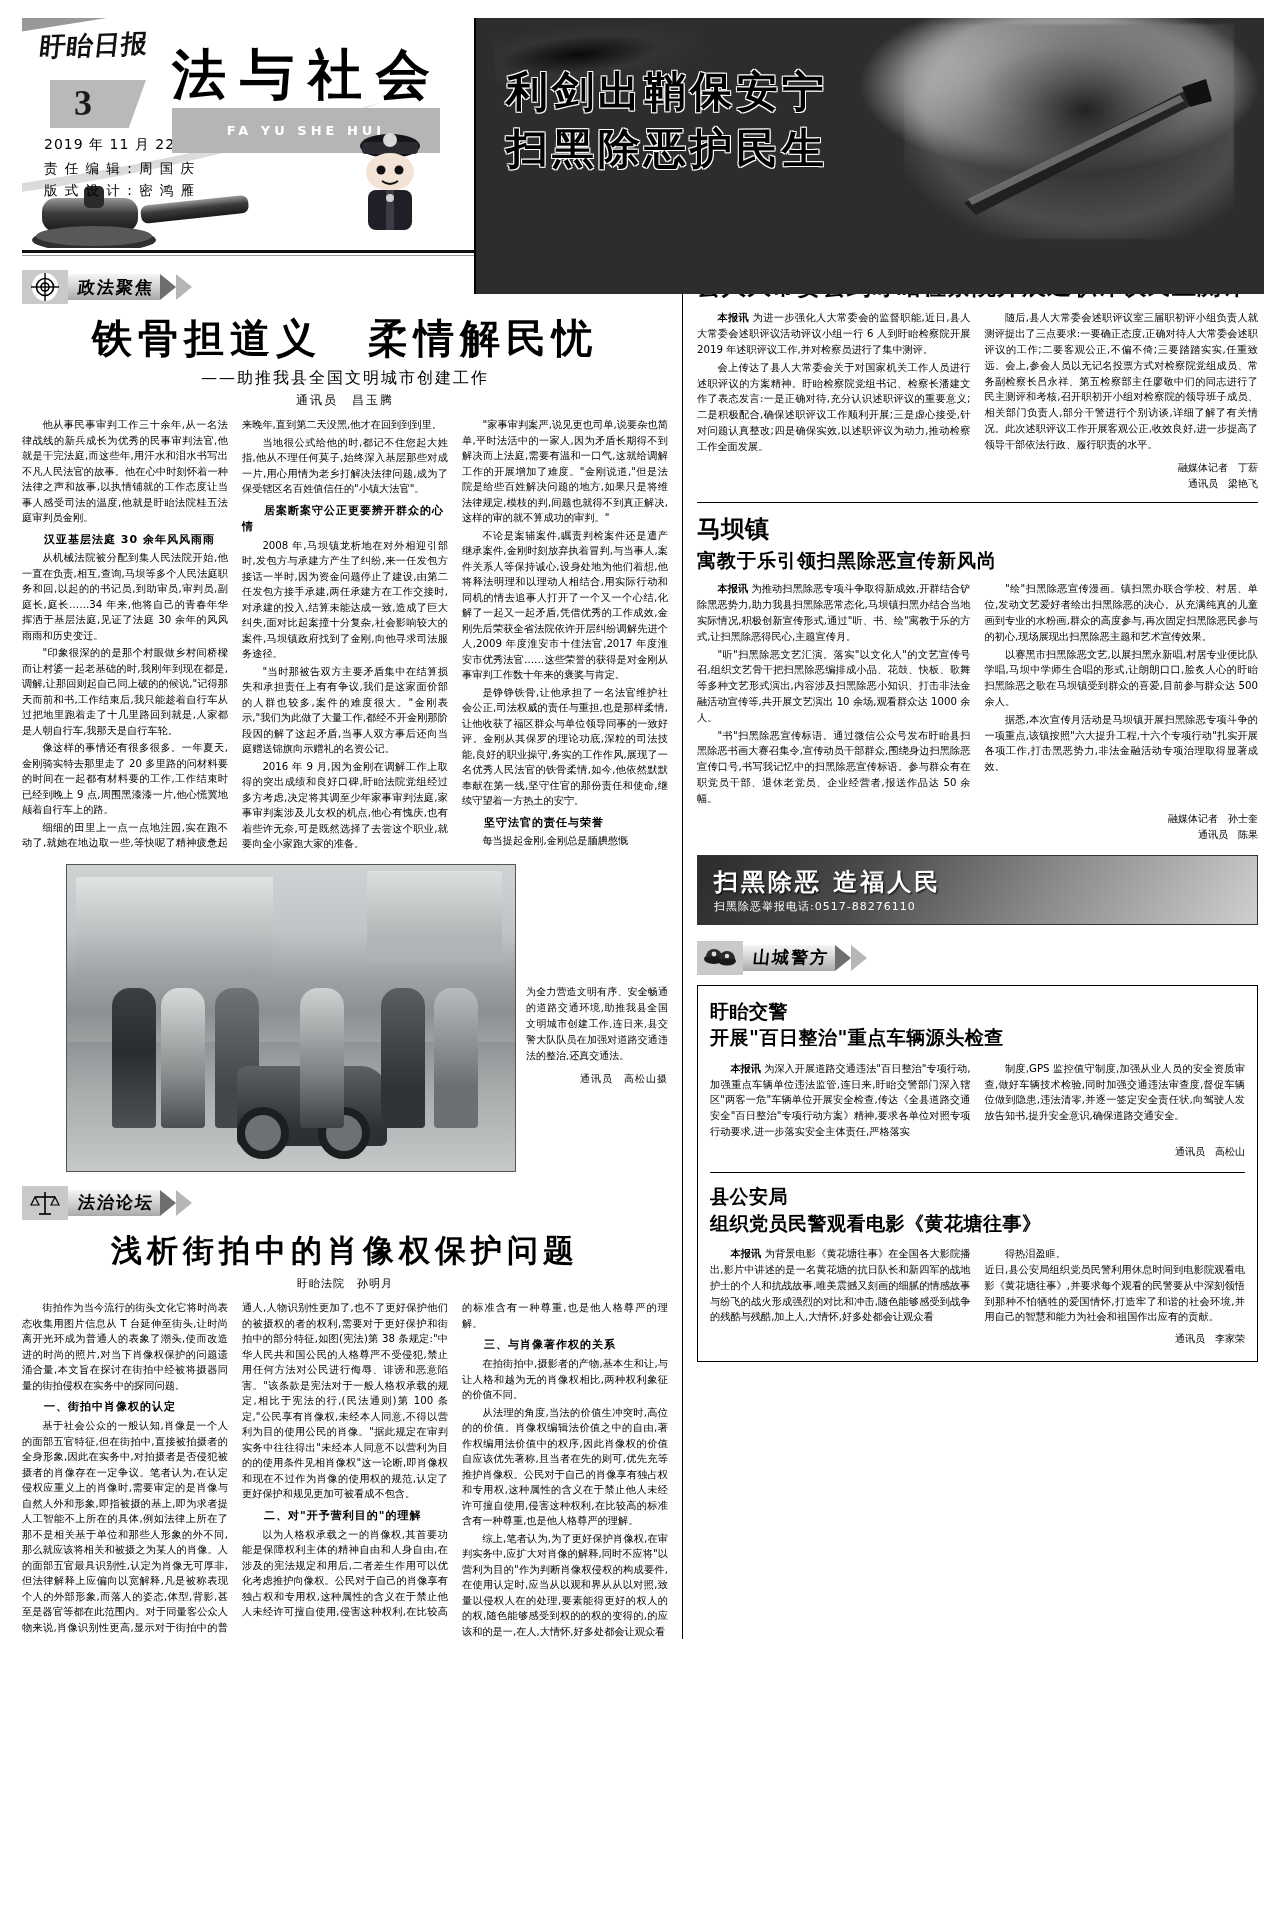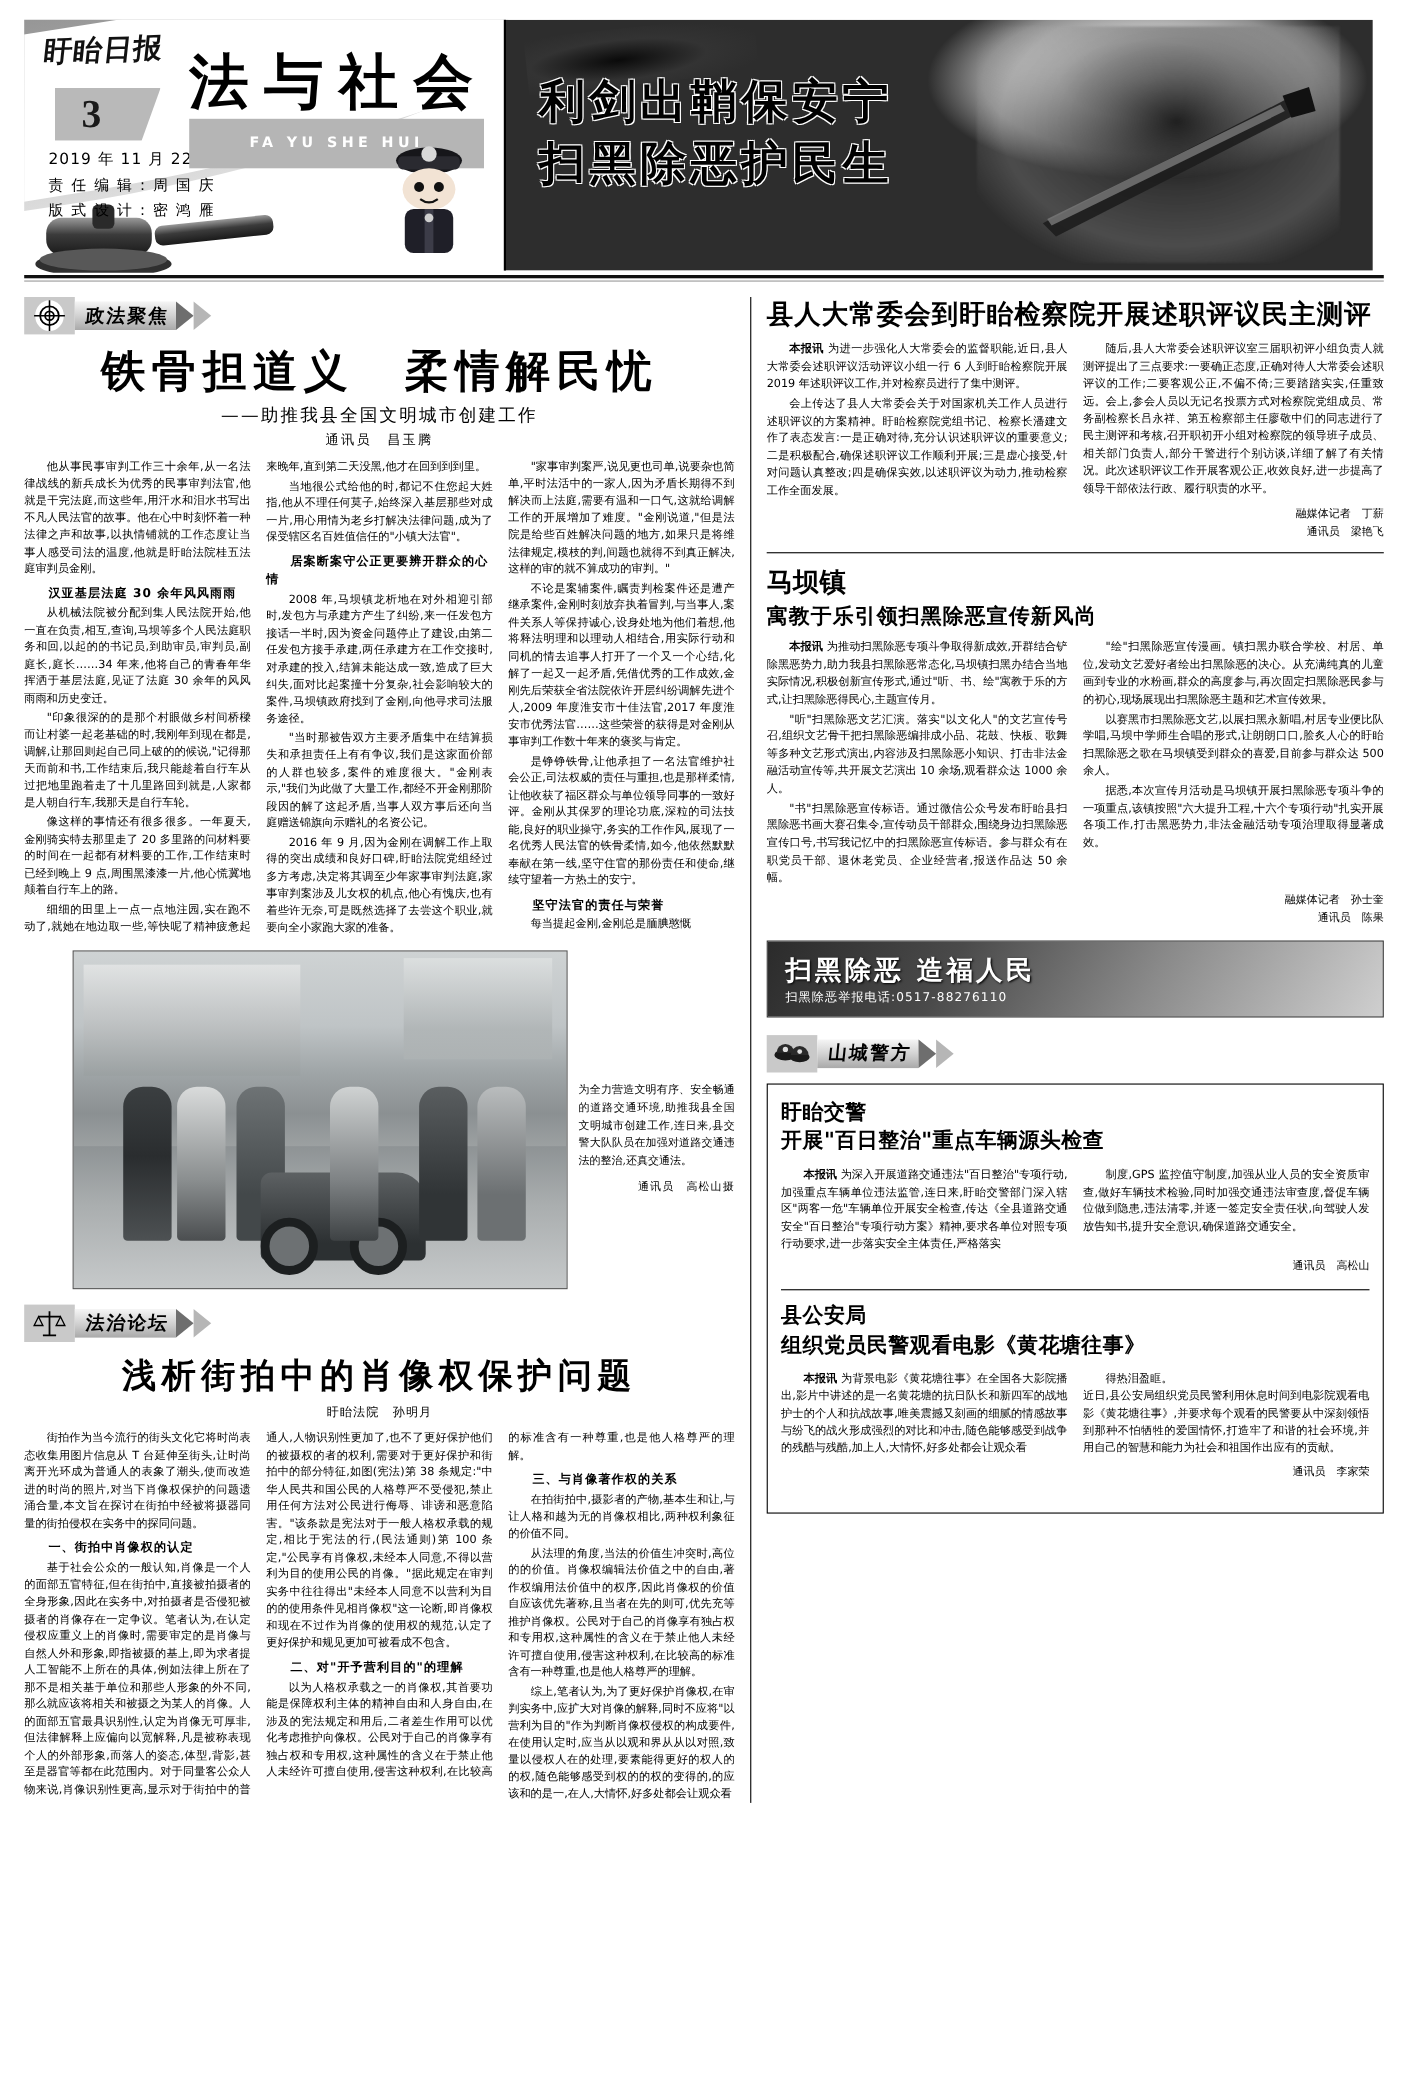--- a/index.html
+++ b/index.html
@@ -130,22 +130,22 @@
   }
   .mascot {
     position: absolute;
     left: 330px; top: 110px;
     width: 76px; height: 108px;
     z-index: 8;
   }
 
   .mast-right {
     position: absolute;
-    left: 436px; top: 0;
-    width: 790px; height: 228px;
+    left: 452px; top: 0;
+    width: 790px; height: 276px;
     background: #ffffff;
     border-left: 2px solid #000;
     overflow: hidden;
   }
   .banner-photo {
     position: absolute;
     inset: 0;
     background:
       radial-gradient(ellipse 200px 90px at 74% 24%, #f2f2f2 0%, #d8d8d8 40%, #8f8f8f 75%, #2d2d2d 100%),
       radial-gradient(ellipse 160px 70px at 22% 10%, #3a3a3a 0%, #777 55%, #fff 100%),
@@ -416,21 +416,21 @@
   }
   .ad-sub {
     position: absolute; left: 16px; bottom: 10px;
     font-size: 11px; color: #fff; letter-spacing: 1px;
   }
 
   
   .ribbon2 { width: 200px; }
   .boxed {
     border: 1.5px solid #000;
-    padding: 12px 12px 28px;
+    padding: 12px 12px 14px;
     margin-top: 6px;
   }
   .b-head {
     font-size: 19px;
     font-weight: bold;
     line-height: 1.4;
     margin-bottom: 10px;
     letter-spacing: .5px;
   }
   .divider-dash { border-top: 1px solid #000; margin: 12px 0 10px; }

